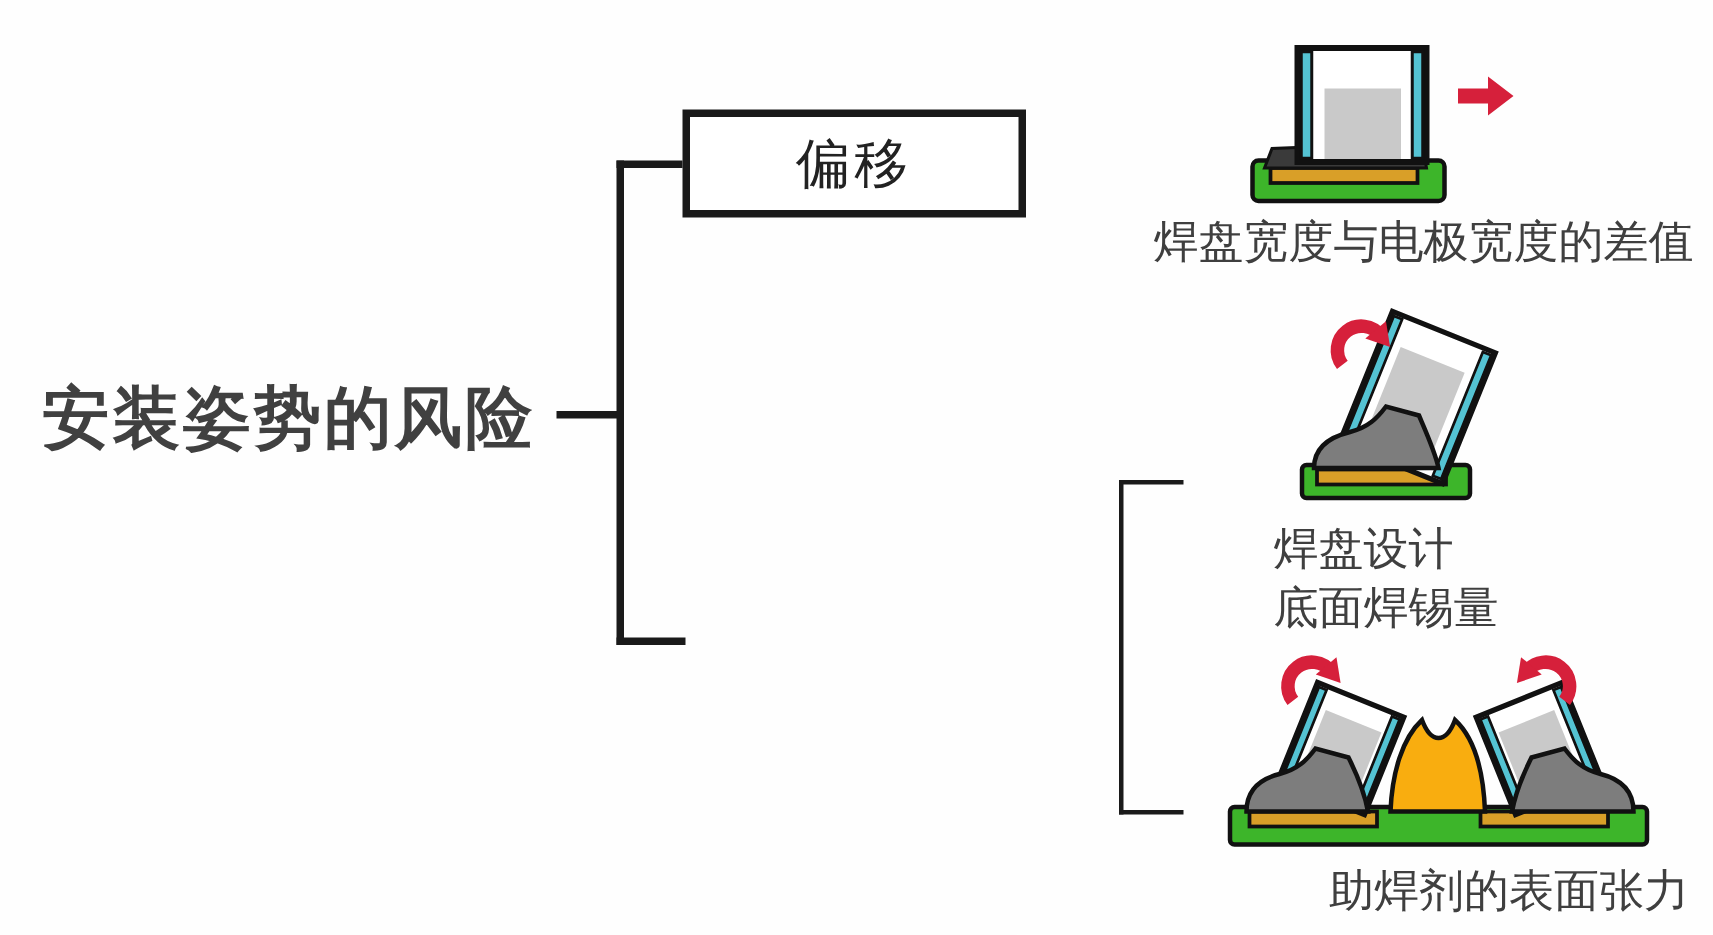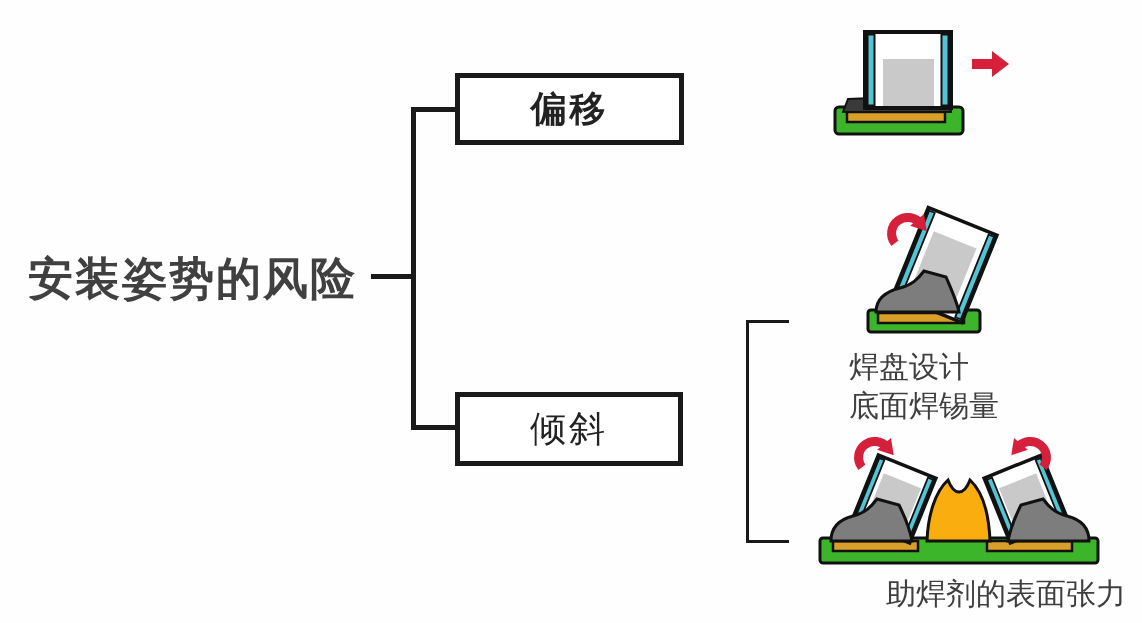--- a/index.html
+++ b/index.html
@@ -37,43 +37,41 @@
 
 <div class="stage">
 
   <div class="abs root-title">安装姿势的风险</div>
 
   <div class="abs tline" style="left:371px; top:274px; width:45px; height:5px;"></div>
   <div class="abs tline" style="left:411px; top:107px; width:5px; height:323px;"></div>
   <div class="abs tline" style="left:411px; top:107px; width:46px; height:5px;"></div>
   <div class="abs tline" style="left:411px; top:425px; width:46px; height:5px;"></div>
 
-  <div class="abs node-box" style="left:455px; top:73px; width:229px; height:72px;font-weight:bold;">
+  <div class="abs node-box" style="left:455px; top:73px; width:229px; height:72px;">
     <span>偏移</span>
-  </div>
-  <div class="abs node-box" style="left:455px; top:392px; width:228px; height:74px;">
-    <span>倾斜</span>
   </div>
 
   <div class="abs bracket-line" style="left:746px; top:320px; width:3px; height:223px;"></div>
   <div class="abs bracket-line" style="left:746px; top:320px; width:43px; height:3px;"></div>
   <div class="abs bracket-line" style="left:746px; top:540px; width:43px; height:3px;"></div>
 
   <svg class="abs" style="left:820px; top:18px;" width="300" height="120" viewBox="0 0 300 120">
     <rect x="15" y="89" width="128" height="27" rx="4" fill="var(--green,#3db52a)" class="outl" stroke-width="3"></rect>
     <rect x="27" y="94" width="98" height="10" fill="var(--pad,#d99f28)" class="outl" stroke-width="2.5"></rect>
     <polygon points="23,94 28,81 128,77 131,94" fill="var(--dark,#3a3a3a)" class="outl" stroke-width="2"></polygon>
     <g>
       <rect x="45" y="14" width="86" height="76" fill="var(--body,#ffffff)" class="outl" stroke-width="4"></rect>
       <rect x="47.5" y="16.5" width="7" height="71" fill="var(--cyan,#54c3d3)" class="outl" stroke-width="2"></rect>
       <rect x="121.5" y="16.5" width="7" height="71" fill="var(--cyan,#54c3d3)" class="outl" stroke-width="2"></rect>
       <rect x="63" y="41" width="51" height="47" fill="var(--gray,#c9c9c9)"></rect>
     </g>
     <polygon points="152,41 172,41 172,33 189,46 172,59 172,51 152,51" fill="var(--red,#d6203b)"></polygon>
   </svg>
+  <div class="abs caption" style="left:769px; top:141px;">焊盘宽度与电极宽度的差值</div>
 
   <svg class="abs" style="left:848px; top:205px;" width="165" height="130" viewBox="0 0 165 130">
     <rect x="20" y="105" width="112" height="22" rx="3" fill="var(--green,#3db52a)" class="outl" stroke-width="3"></rect>
     <rect x="30" y="108" width="86" height="10" fill="var(--pad,#d99f28)" class="outl" stroke-width="2.5"></rect>
     <g transform="rotate(22 97 60)">
       <rect x="60" y="13" width="74" height="94" fill="var(--body,#ffffff)" class="outl" stroke-width="3.5"></rect>
       <rect x="62" y="15.5" width="6" height="89" fill="var(--cyan,#54c3d3)" class="outl" stroke-width="1.8"></rect>
       <rect x="126" y="15.5" width="6" height="89" fill="var(--cyan,#54c3d3)" class="outl" stroke-width="1.8"></rect>
       <rect x="74" y="33" width="46" height="70" fill="var(--gray,#c9c9c9)"></rect>
     </g>

